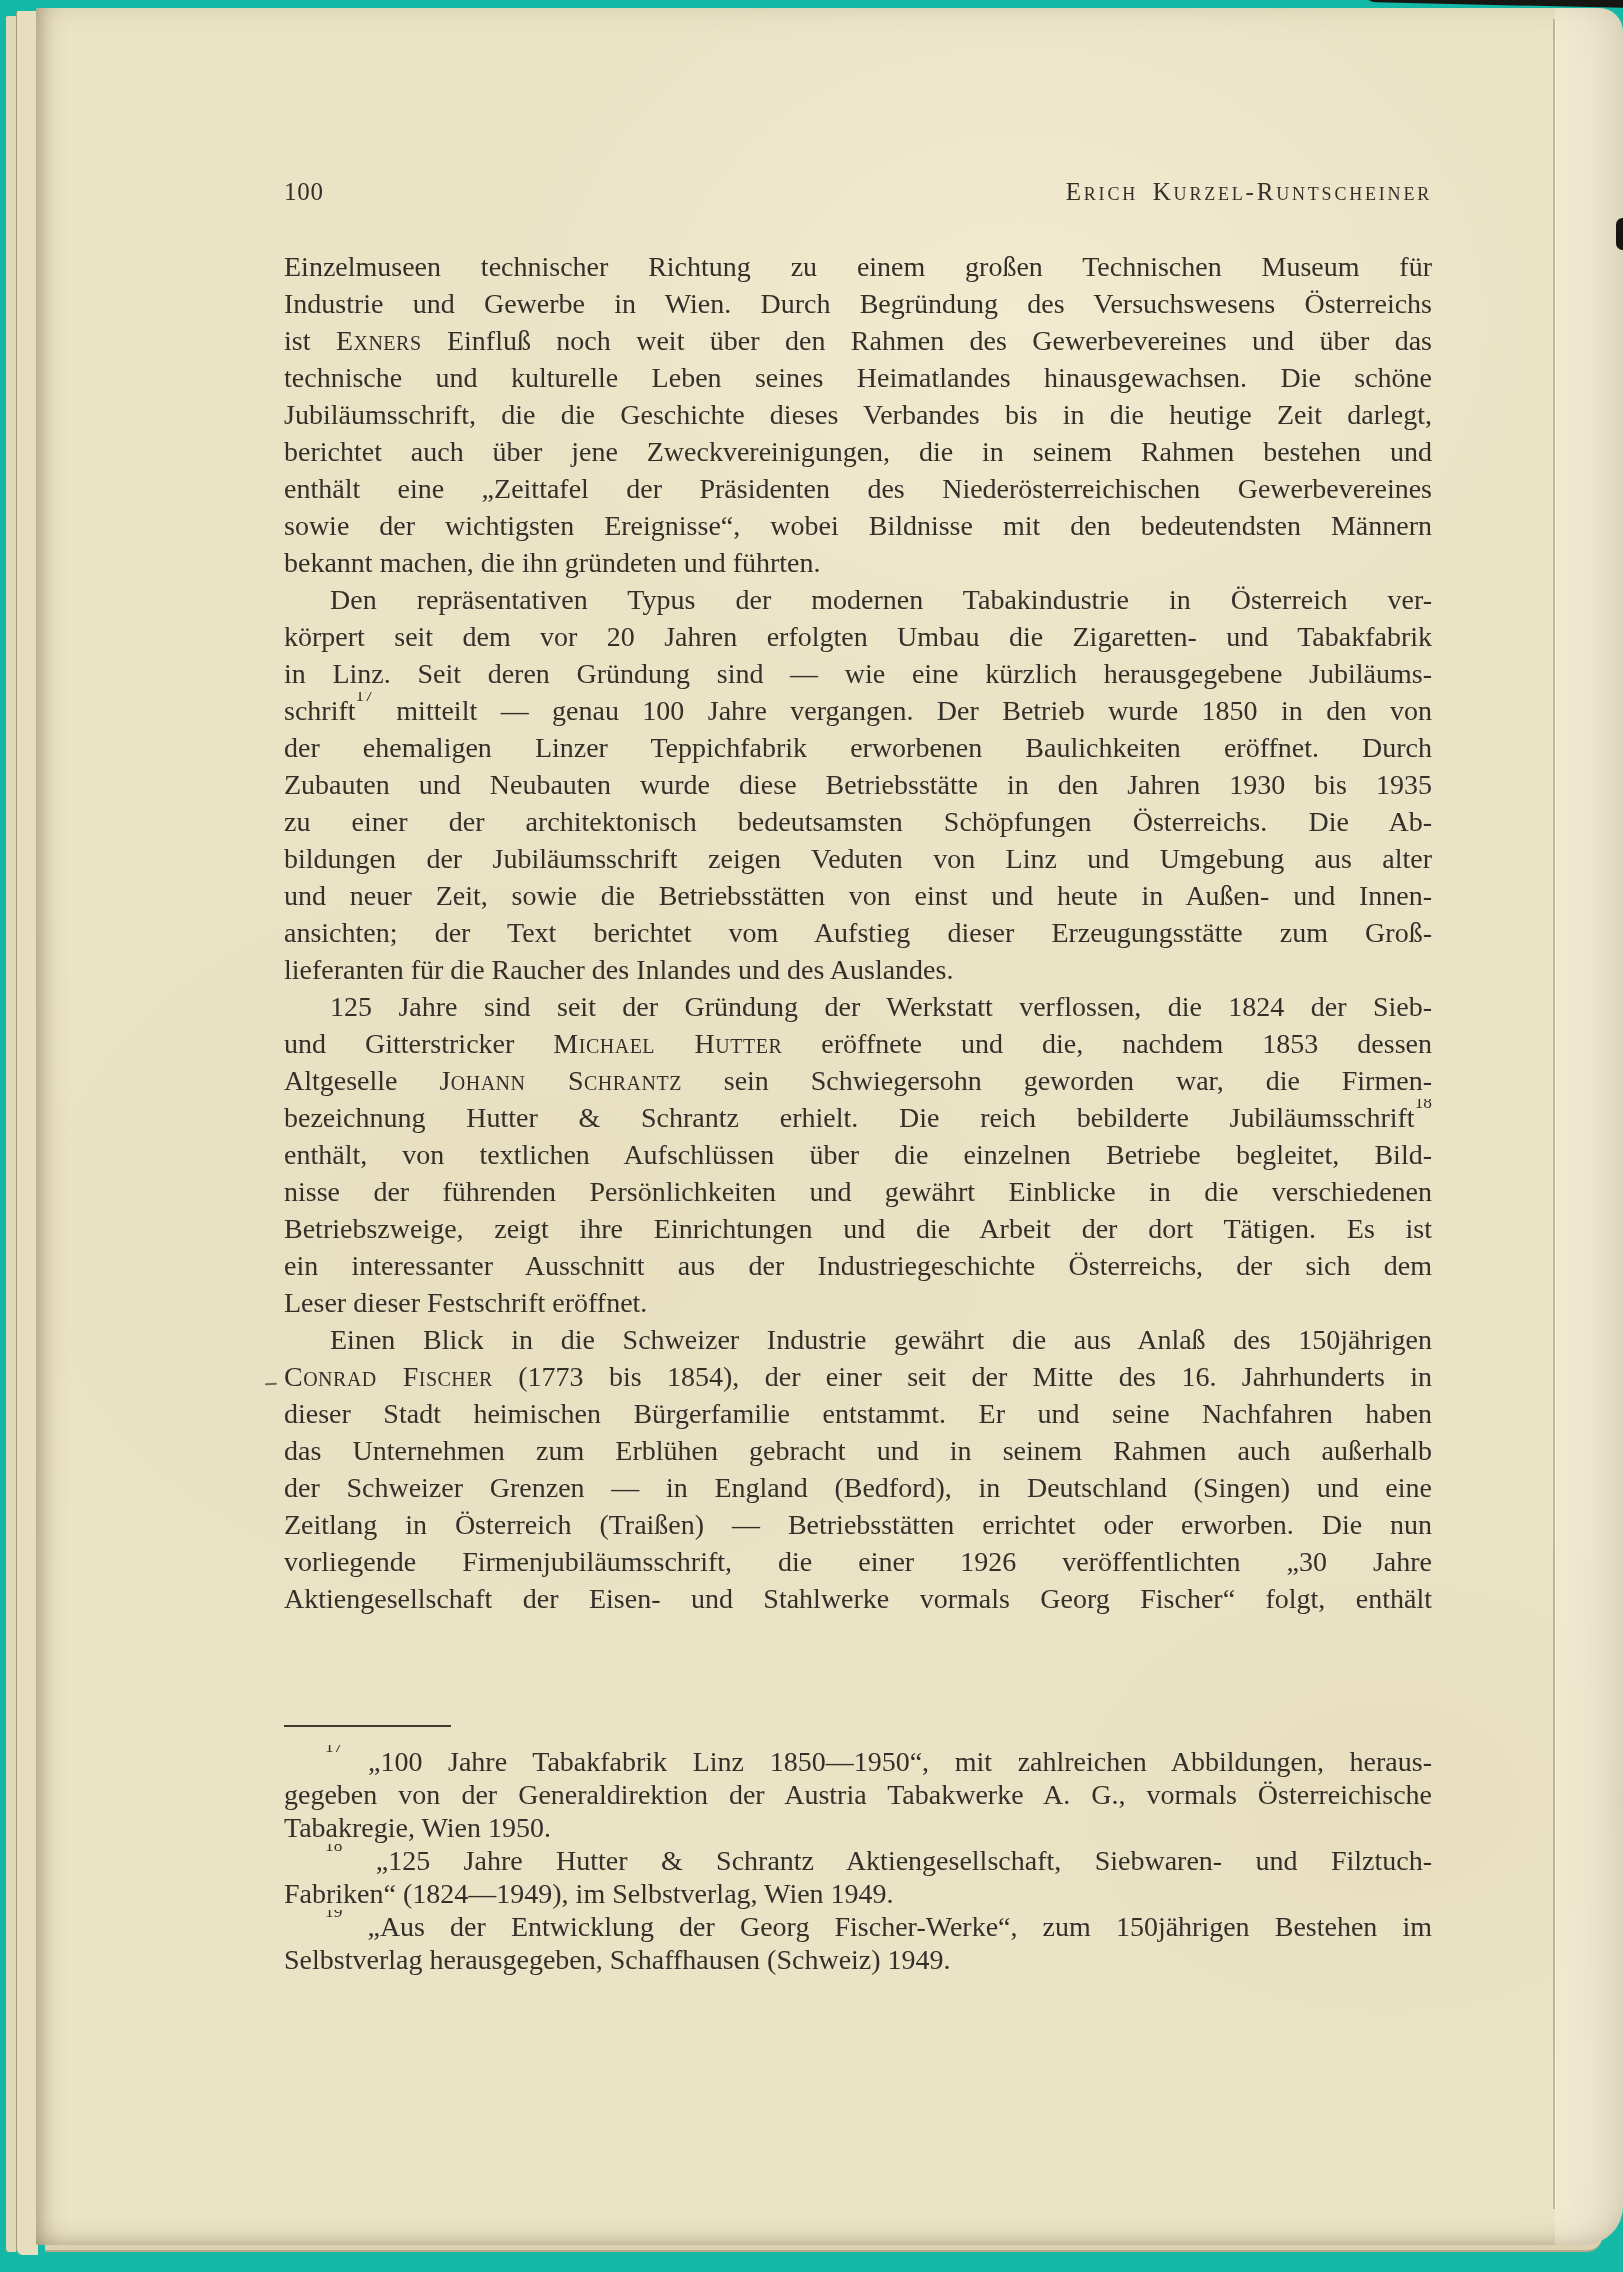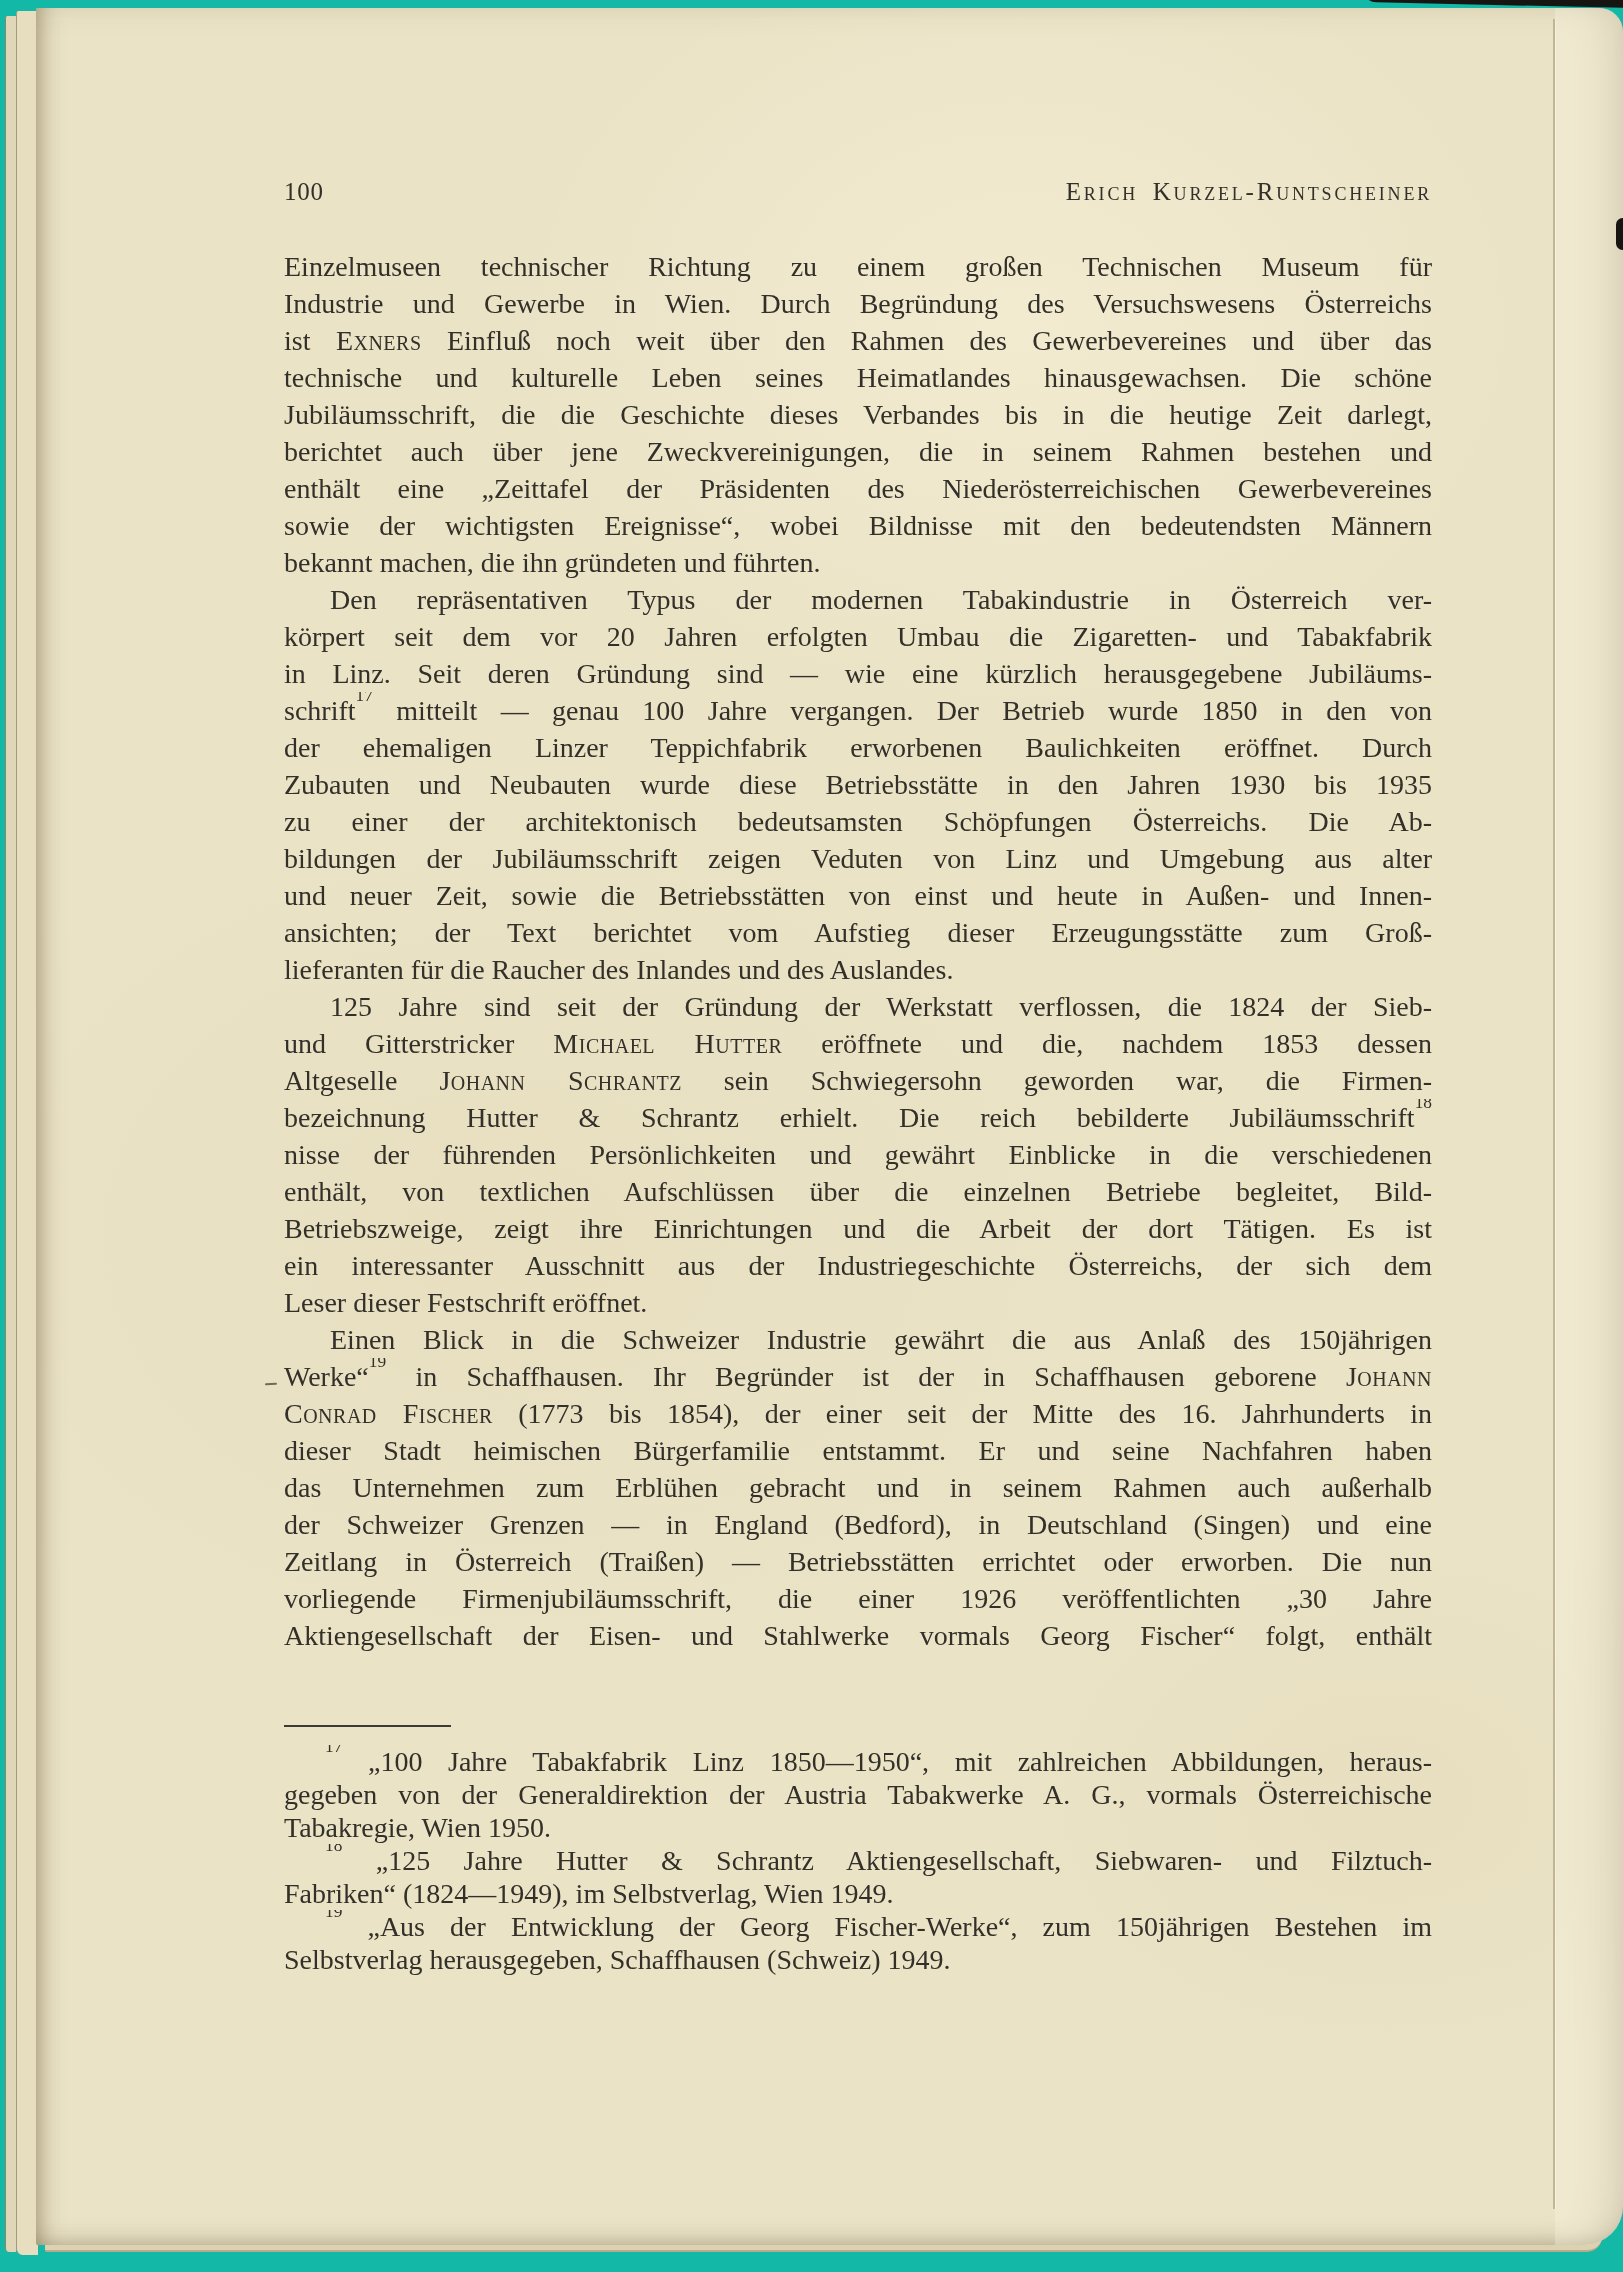--- a/index.html
+++ b/index.html
@@ -86,27 +86,26 @@
         <div class="tline">Zubauten und Neubauten wurde diese Betriebsstätte in den Jahren 1930 bis 1935</div>
         <div class="tline">zu einer der architektonisch bedeutsamsten Schöpfungen Österreichs. Die Ab-</div>
         <div class="tline">bildungen der Jubiläumsschrift zeigen Veduten von Linz und Umgebung aus alter</div>
         <div class="tline">und neuer Zeit, sowie die Betriebsstätten von einst und heute in Außen- und Innen-</div>
         <div class="tline">ansichten; der Text berichtet vom Aufstieg dieser Erzeugungsstätte zum Groß-</div>
         <div class="tline pend">lieferanten für die Raucher des Inlandes und des Auslandes.</div>
         <div class="tline ind">125 Jahre sind seit der Gründung der Werkstatt verflossen, die 1824 der Sieb-</div>
         <div class="tline">und Gitterstricker <span class="sc">Michael Hutter</span> eröffnete und die, nachdem 1853 dessen</div>
         <div class="tline">Altgeselle <span class="sc">Johann Schrantz</span> sein Schwiegersohn geworden war, die Firmen-</div>
         <div class="tline">bezeichnung Hutter &amp; Schrantz erhielt. Die reich bebilderte Jubiläumsschrift<sup>18</sup></div>
+        <div class="tline">enthält, von textlichen Aufschlüssen über die einzelnen Betriebe begleitet, Bild-</div>
         <div class="tline">nisse der führenden Persönlichkeiten und gewährt Einblicke in die verschiedenen</div>
-        <div class="tline">enthält, von textlichen Aufschlüssen über die einzelnen Betriebe begleitet, Bild-</div>
         <div class="tline">Betriebszweige, zeigt ihre Einrichtungen und die Arbeit der dort Tätigen. Es ist</div>
         <div class="tline">ein interessanter Ausschnitt aus der Industriegeschichte Österreichs, der sich dem</div>
         <div class="tline pend">Leser dieser Festschrift eröffnet.</div>
         <div class="tline ind">Einen Blick in die Schweizer Industrie gewährt die aus Anlaß des 150jährigen</div>
-        <div class="tline">Werke“<sup>19</sup> in Schaffhausen. Ihr Begründer ist der in Schaffhausen geborene <span class="sc">Johann</span></div>
         <div class="tline"><span class="sc">Conrad Fischer</span> (1773 bis 1854), der einer seit der Mitte des 16. Jahrhunderts in</div>
         <div class="tline">dieser Stadt heimischen Bürgerfamilie entstammt. Er und seine Nachfahren haben</div>
         <div class="tline">das Unternehmen zum Erblühen gebracht und in seinem Rahmen auch außerhalb</div>
         <div class="tline">der Schweizer Grenzen — in England (Bedford), in Deutschland (Singen) und eine</div>
         <div class="tline">Zeitlang in Österreich (Traißen) — Betriebsstätten errichtet oder erworben. Die nun</div>
         <div class="tline">vorliegende Firmenjubiläumsschrift, die einer 1926 veröffentlichten „30 Jahre</div>
         <div class="tline">Aktiengesellschaft der Eisen- und Stahlwerke vormals Georg Fischer“ folgt, enthält</div>
       </div>
 
     <div class="fn-rule"></div>

